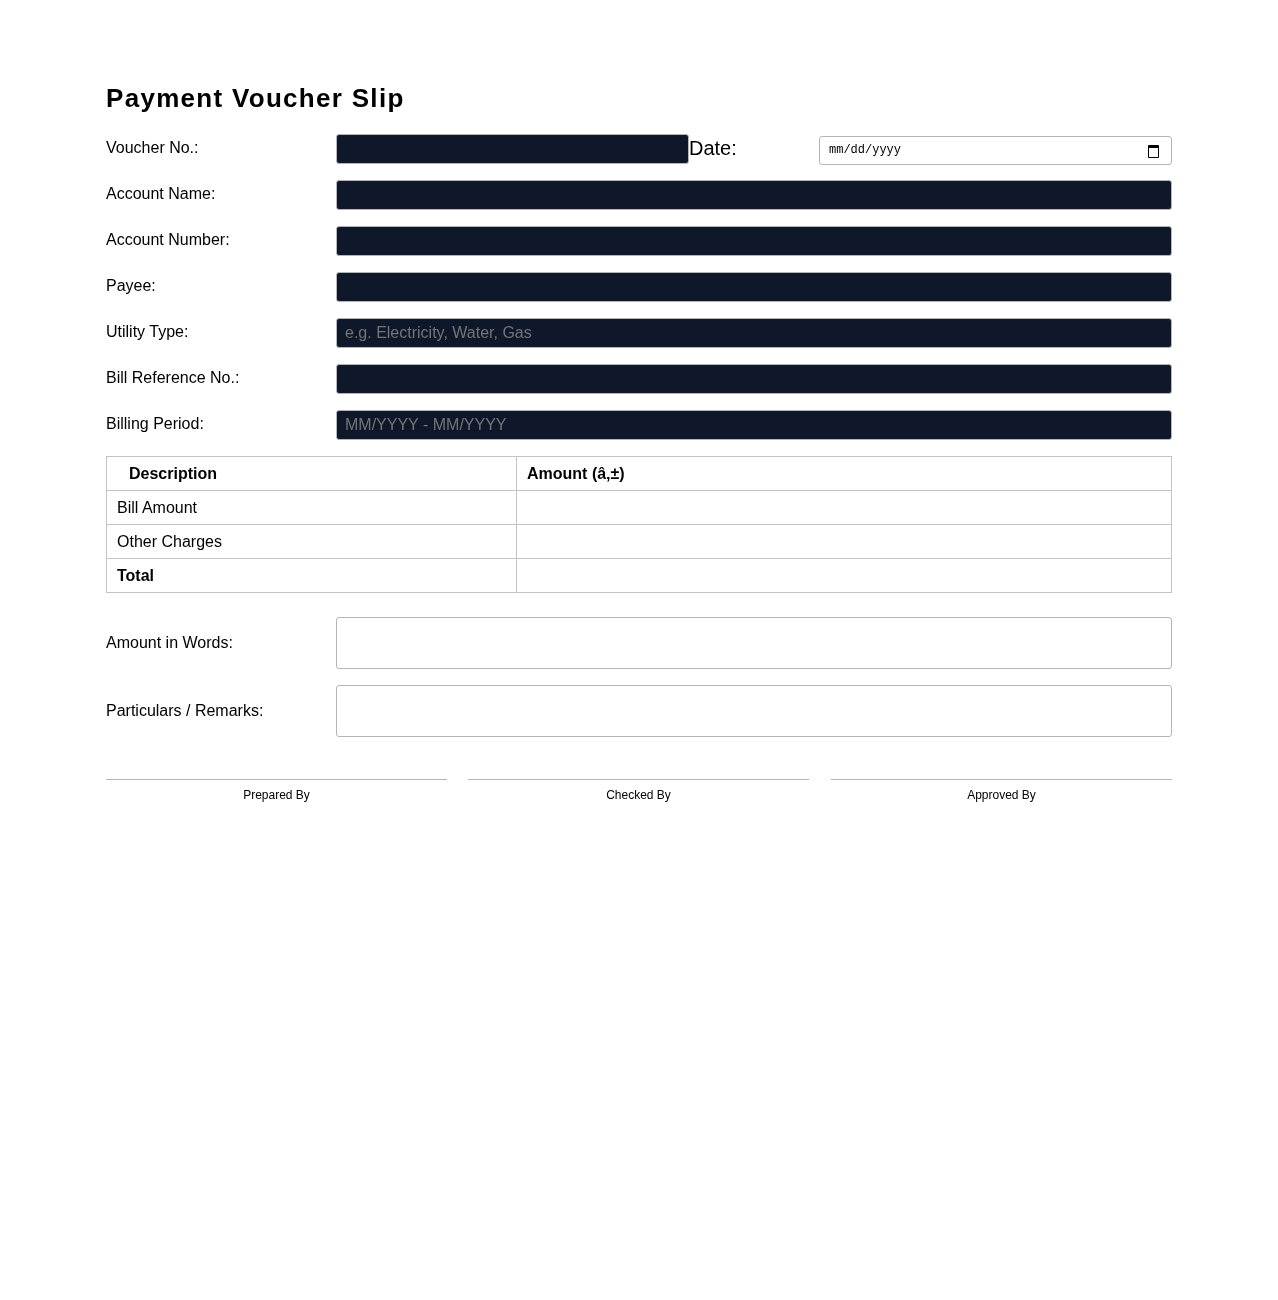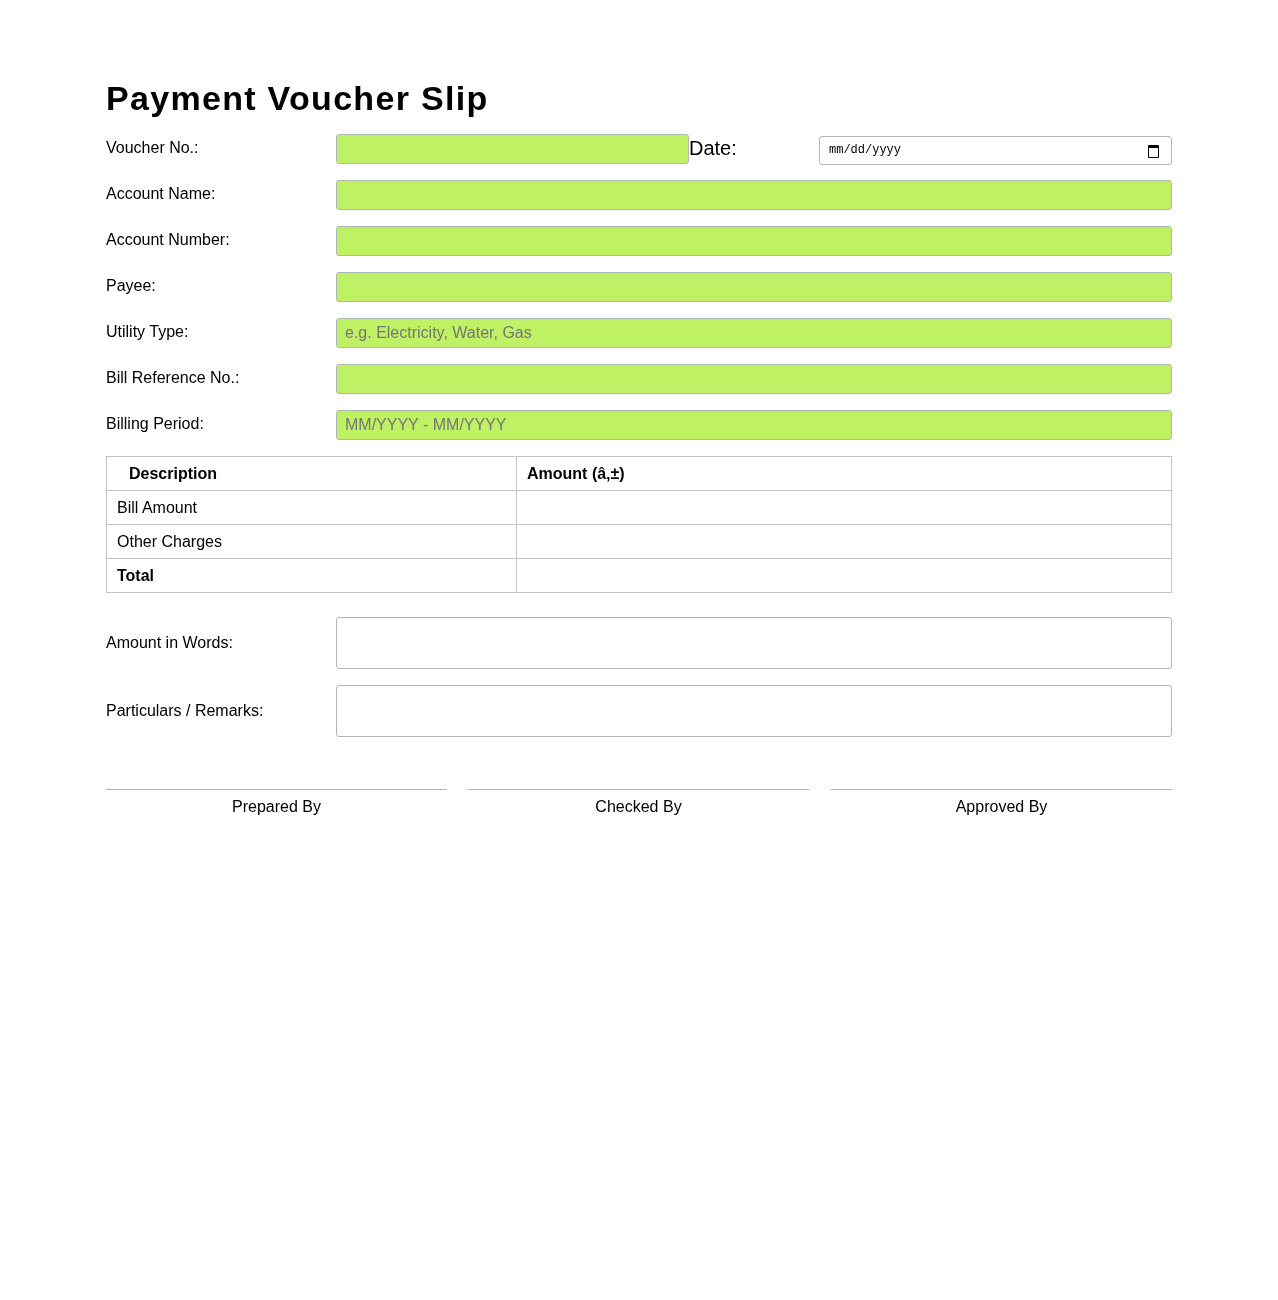--- a/index.html
+++ b/index.html
@@ -5,32 +5,32 @@
     html, body { margin: 0; padding: 0; background: #ffffff; }
     body {
       width: 1278px; height: 1300px;
       font-family: "Liberation Sans", sans-serif;
       color: #000;
       position: relative;
     }
     .page { position: absolute; left: 106px; top: 80px; width: 1066px; }
     h1 {
       font-family: "Liberation Sans", sans-serif;
-      font-size: 34px; font-weight: bold; letter-spacing: 1.3px;
+      font-size: 26px; font-weight: bold; letter-spacing: 1.3px;
       margin: 0; height: 36px; line-height: 36px;
     }
     .row { position: relative; height: 30px; margin-top: 16px; }
     .row.first { margin-top: 18px; }
     .label {
       position: absolute; left: 0; top: 0; line-height: 28px;
       font-size: 16px;
     }
     .input {
       position: absolute; left: 230px; top: 0; height: 28px;
-      border: 1px solid #b5b5b5; border-radius: 3px; background: #bef264;
+      border: 1px solid #b5b5b5; border-radius: 3px; background: #0f172a;
       box-sizing: border-box; height: 30px;
       font-family: "Liberation Sans", sans-serif; font-size: 16px;
       padding: 0 8px; line-height: 28px; color: #757575;
     }
     .input.full { width: 836px; }
     .input.half { width: 353px; }
     .date-label { position: absolute; left: 583px; top: 0; line-height: 28px; font-size: 20px; }
     .date-input {
       position: absolute; left: 713px; top: 2px; width: 353px; height: 29px;
       border: 1px solid #b5b5b5; border-radius: 3px; box-sizing: border-box;
@@ -52,21 +52,21 @@
     th { font-weight: bold; }
     .col1 { width: 410px; padding-left: 22px; }
     .textarea-row { position: relative; height: 52px; margin-top: 16px; }
     .textarea-row.first { margin-top: 24px; }
     .textarea-row .label { top: 12px; }
     .textarea {
       position: absolute; left: 230px; top: 0; width: 836px; height: 52px;
       border: 1px solid #b5b5b5; border-radius: 3px; box-sizing: border-box;
     }
     .sigs { position: relative; margin-top: 40px; height: 40px; }
-    .sig { position: absolute; top: 12px; width: 341px; border-top: 1px solid #b5b5b5; text-align: center; font-size: 16px; padding-top: 8px; }
+    .sig { position: absolute; top: 2px; width: 341px; border-top: 1px solid #b5b5b5; text-align: center; font-size: 12px; padding-top: 8px; }
   </style>
 </head>
 <body>
 
 <div class="page">
   <h1>Payment Voucher Slip</h1>
 
   <div class="row first">
     <span class="label">Voucher No.:</span>
     <input class="input half" placeholder="" style="">

